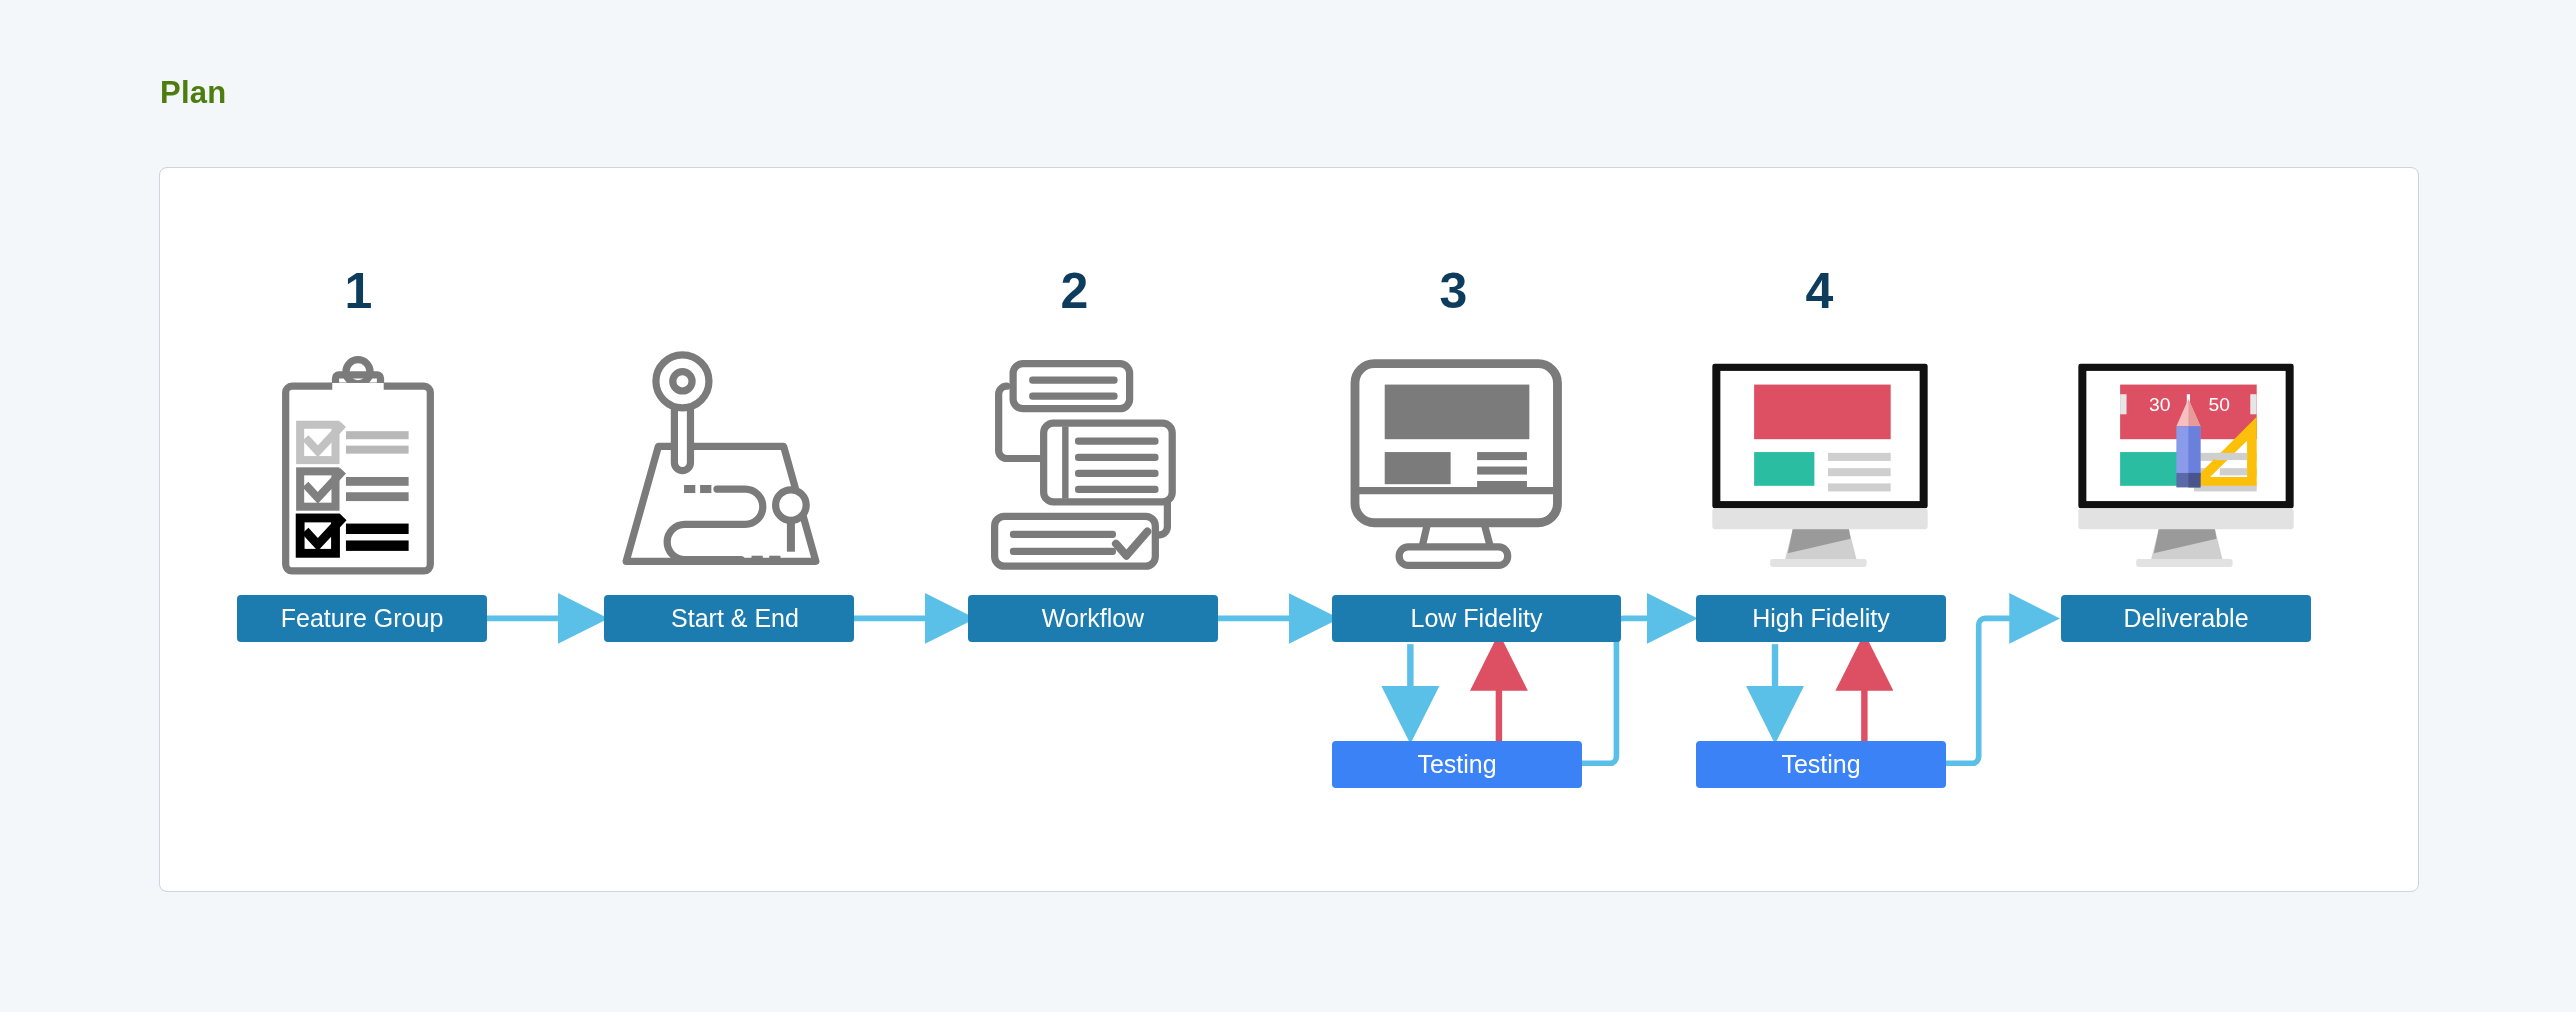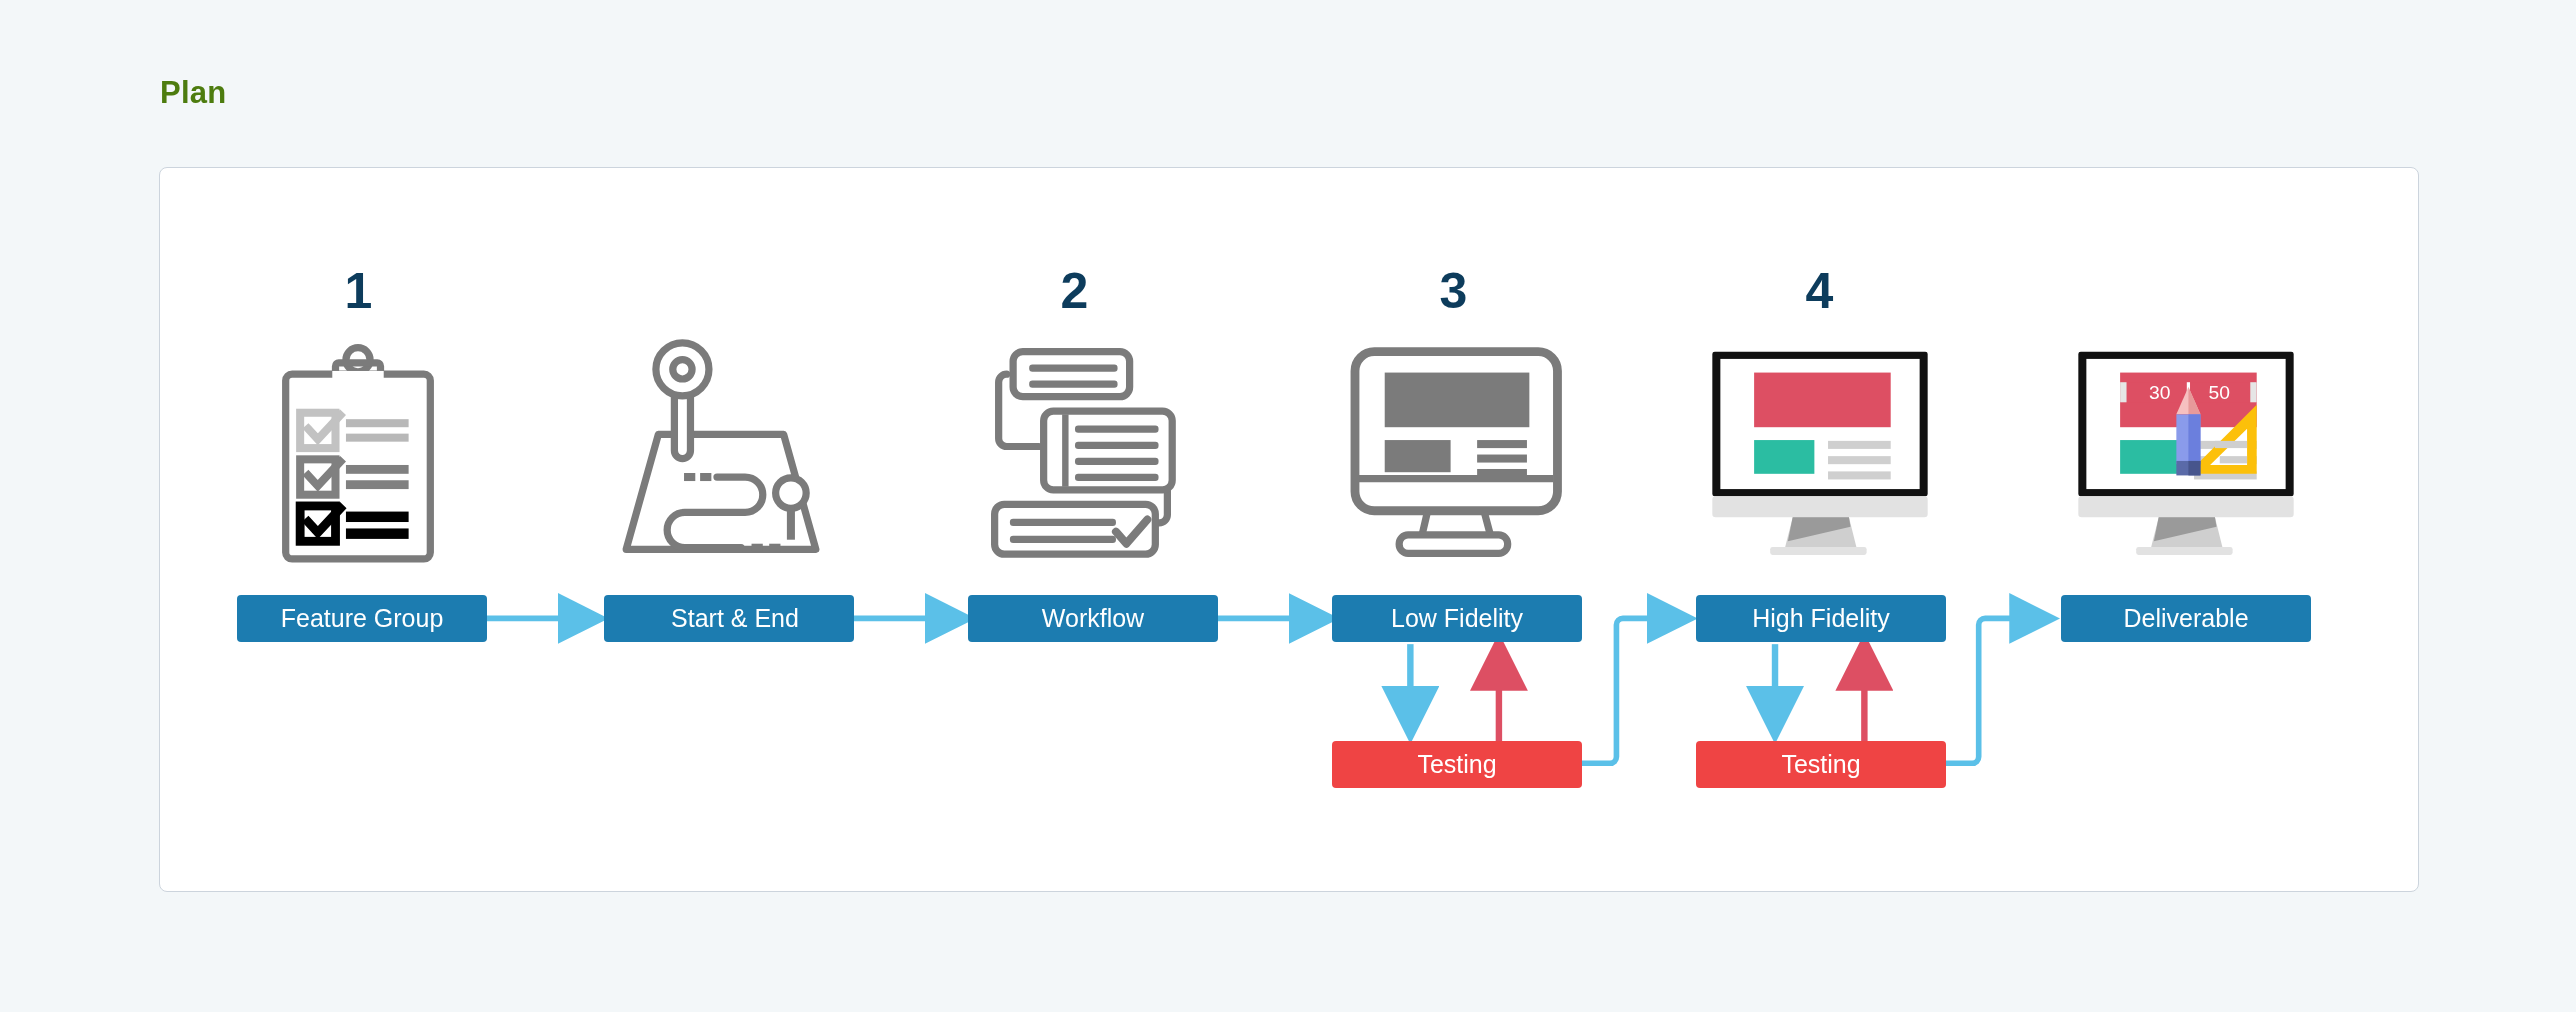--- a/index.html
+++ b/index.html
@@ -52,41 +52,41 @@
     color: #0d3c5c;
     text-align: center;
     line-height: 1;
     width: 97px;
     top: 266px;
   }
 
   
   .icon-slot {
     position: absolute;
-    top: 334px;
+    top: 346px;
     width: 242px;
     height: 229px;
   }
   .icon-slot svg { display: block; width: 100%; height: 100%; }
 
   
   .flow-box {
     position: absolute;
     height: 47px;
     border-radius: 4px;
     color: #ffffff;
     font-size: 25px;
     display: flex;
     align-items: center;
     justify-content: center;
     box-sizing: border-box;
     white-space: nowrap;
   }
   .flow-box.blue { background: #1c7cb0; }
-  .flow-box.red  { background: #ef4444; }
+  .flow-box.red  { background: #3b82f6; }
 
   
   .connectors {
     position: absolute;
     left: 0; top: 0;
     width: 2576px;
     height: 1013px;
     pointer-events: none;
   }
 </style>
@@ -276,21 +276,21 @@
     <line x1="2205" y1="800" x2="2205" y2="908" stroke="#5bc0e8" stroke-width="8" marker-end="url(#ah-blue)"></line>
 
     <line x1="2316" y1="928" x2="2316" y2="802" stroke="#dd4f63" stroke-width="8" marker-end="url(#ah-red)"></line>
 
     <path d="M2416 948 L2450 948 a8 8 0 0 0 8 -8 L2458 776 a8 8 0 0 1 8 -8 L2545 768" fill="none" stroke="#5bc0e8" stroke-width="7" marker-end="url(#ah-blue)"></path>
   </svg>
 
   <div class="flow-box blue" style="left:237px;  top:595px; width:250px;">Feature Group</div>
   <div class="flow-box blue" style="left:604px;  top:595px; width:250px;padding-left:12px;">Start &amp; End</div>
   <div class="flow-box blue" style="left:968px; top:595px; width:250px;">Workflow</div>
-  <div class="flow-box blue" style="left:1332px; top:595px; width:250px;">Low Fidelity</div>
+  <div class="flow-box blue" style="left:1332px; top:595px; width:289px;">Low Fidelity</div>
   <div class="flow-box blue" style="left:1696px; top:595px; width:250px;">High Fidelity</div>
   <div class="flow-box blue" style="left:2061px; top:595px; width:250px;">Deliverable</div>
 
   <div class="flow-box red" style="left:1332px; top:741px; width:250px;">Testing</div>
   <div class="flow-box red" style="left:1696px; top:741px; width:250px;">Testing</div>
 
 </div>
 
 
 </body></html>

